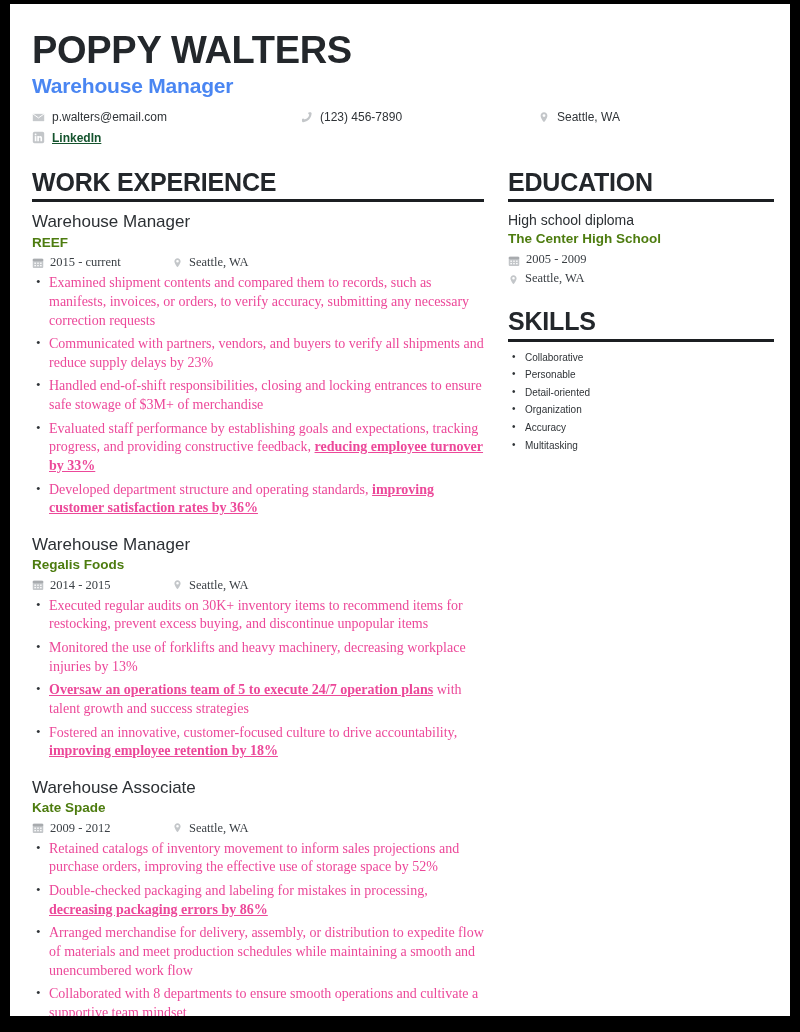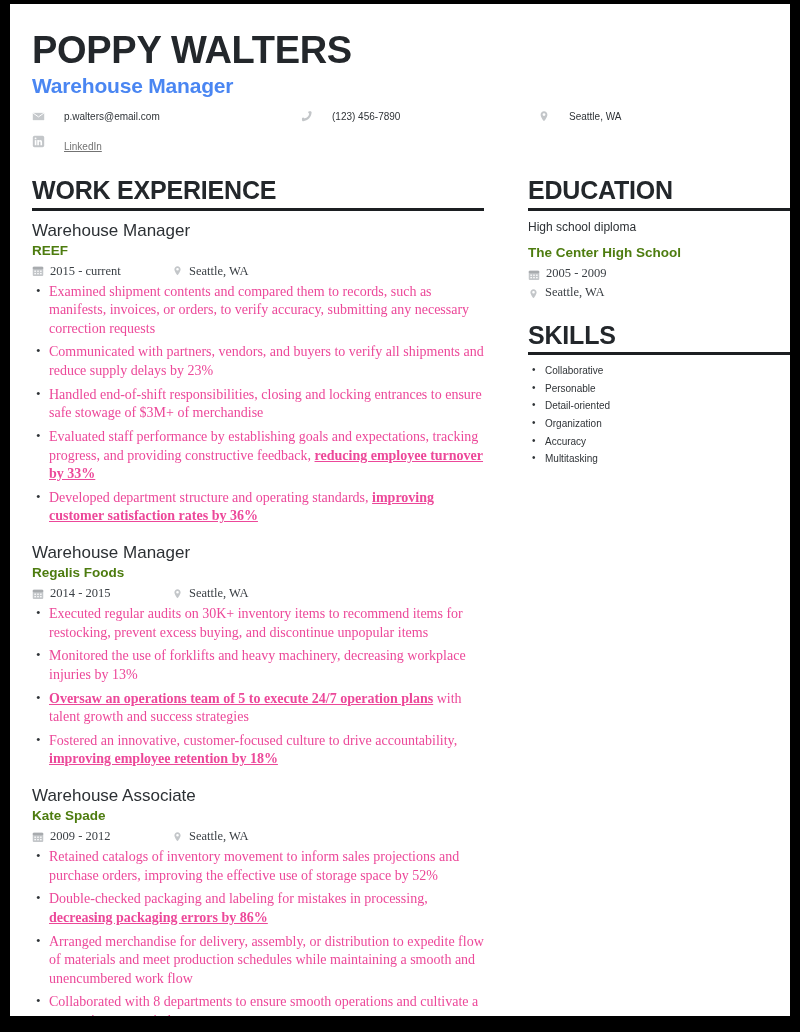--- a/index.html
+++ b/index.html
@@ -48,49 +48,48 @@
     margin-bottom: 2px;
   }
   .contact-row {
     display: flex;
     align-items: flex-start;
     margin-bottom: 6px;
   }
   .contact-cell {
     display: flex;
     align-items: center;
-    gap: 19px;
-    font-size: 10px;
+    gap: 7px;
+    font-size: 12px;
     color: #2f3337;
     line-height: 1.2;
   }
   .c1 { width: 268px; flex: 0 0 268px; }
   .c2 { width: 238px; flex: 0 0 238px; }
   .c3 { flex: 1 1 auto; }
 
   .contact-cell a {
-    color: #737373;
+    color: #14532d;
     text-decoration: underline;
-    font-weight: normal;
-    margin-top: 12px;
+    font-weight: bold;
   }
 
   .ico {
     display: inline-flex;
     align-items: center;
     justify-content: center;
     flex: 0 0 auto;
     color: #c3c6c9;
   }
   .ico svg { display: block; }
 
   
   .columns {
     display: flex;
-    gap: 44px;
+    gap: 24px;
     margin-top: 24px;
   }
   .col-left { width: 452px; flex: 0 0 452px; }
   .col-right { width: 266px; flex: 0 0 266px; }
 
   .section-title {
     font-size: 25px;
     font-weight: bold;
     color: #23272b;
     letter-spacing: -0.2px;
@@ -179,24 +178,24 @@
   ul.skills li::before {
     content: "\2022";
     position: absolute;
     left: 4px;
     top: -1px;
     color: #2f3337;
   }
 
   .right-block { margin-bottom: 22px; }
   .edu-degree {
-    font-size: 12px;
+    font-size: 14px;
     color: #2c3034;
     line-height: 1.3;
-    margin-bottom: 10px;
+    margin-bottom: 2px;
   }
 </style>
 </head>
 <body>
 
 <div class="page">
   <div class="inner">
 
     <div>
       <h1 class="name">POPPY WALTERS</h1>

